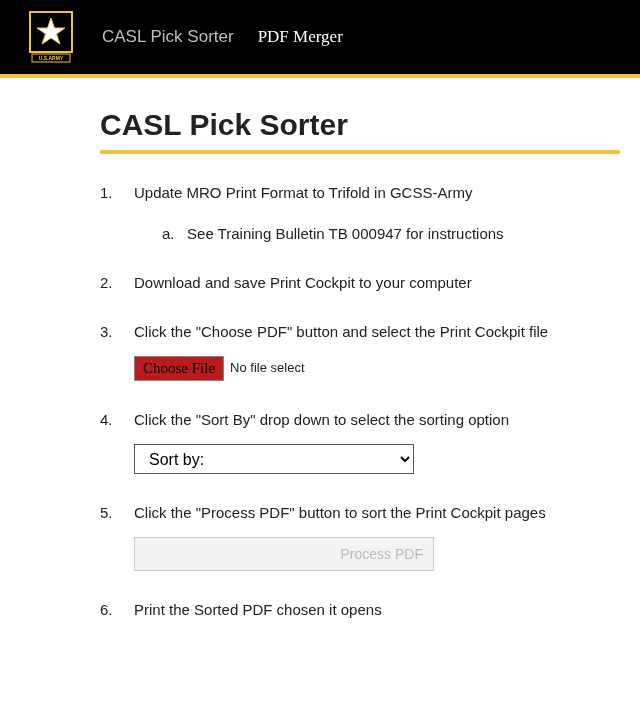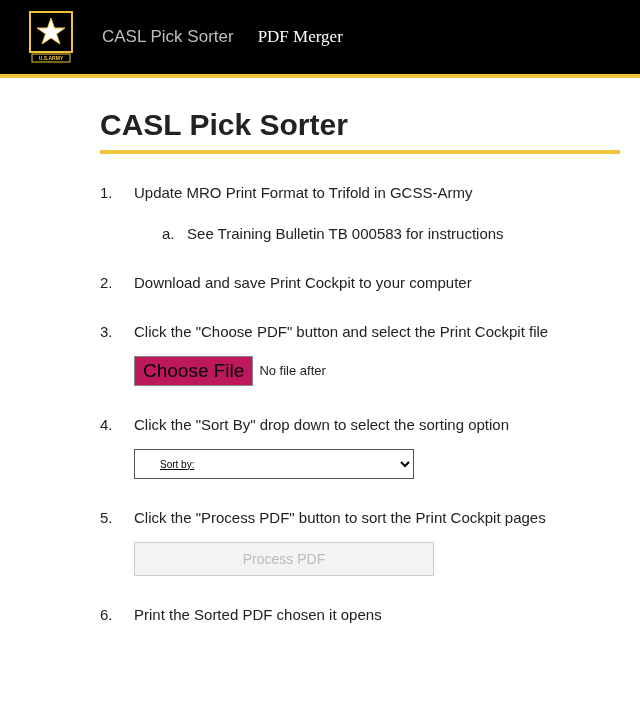--- a/index.html
+++ b/index.html
@@ -41,46 +41,45 @@
   ol.instructions > li::before {
     content: counter(step) ".";
     position: absolute;
     left: 0;
     top: 0;
   }
   .sub { margin-top: 20px; padding-left: 28px; font-size: 15px; }
   .sub::before { content: "a.  "; white-space: pre; }
   .file-row { margin-top: 14px; display: flex; align-items: center; gap: 6px; }
   .choose-file-btn {
-    font-size: 19px;
+    font-size: 15px;
     padding: 3px 8px;
     border: 1px solid #888;
-    background: #be185d;
+    background: #b91c1c;
     cursor: pointer;
-    font-family: Liberation Sans, sans-serif;
+    font-family: Liberation Serif, serif;
   }
   .file-status { font-size: 13px; color: #222; }
   .sort-select {
     margin-top: 14px;
     width: 280px;
     height: 30px;
-    font-size: 10px;
-    padding: 3px 21px;
+    font-size: 16px;
+    padding: 3px 10px;
     border: 1px solid #555;
     background: #fff;
     font-family: inherit;
-    text-decoration: underline;
   }
   .process-btn {
     margin-top: 14px;
     width: 300px;
     height: 34px;
     font-size: 14px;
     padding: 6px 10px;
-    text-align: center;
+    text-align: right;
     border: 1px solid #ccc;
     background: #f3f3f3;
     color: #bbb;
     font-family: inherit;
   }
 </style>
 </head>
 <body>
 
 <div class="header">
@@ -99,31 +98,31 @@
 </div>
 
 <div class="content">
   <h1 class="page-title">CASL Pick Sorter</h1>
   <hr class="title-rule">
 
   <ol class="instructions">
     <li>
       <span>Update MRO Print Format to Trifold in GCSS-Army</span>
       <div class="sub">
-        <span>See Training Bulletin TB 000583 for instructions</span>
+        <span>See Training Bulletin TB 000947 for instructions</span>
       </div>
     </li>
     <li>
       <span>Download and save Print Cockpit to your computer</span>
     </li>
     <li>
       <span>Click the "Choose PDF" button and select the Print Cockpit file</span>
       <div class="file-row">
         <button class="choose-file-btn">Choose File</button>
-        <span class="file-status">No file after</span>
+        <span class="file-status">No file select</span>
       </div>
     </li>
     <li>
       <span>Click the "Sort By" drop down to select the sorting option</span>
       <div>
         <select class="sort-select">
           <option>Sort by:</option>
         </select>
       </div>
     </li>

